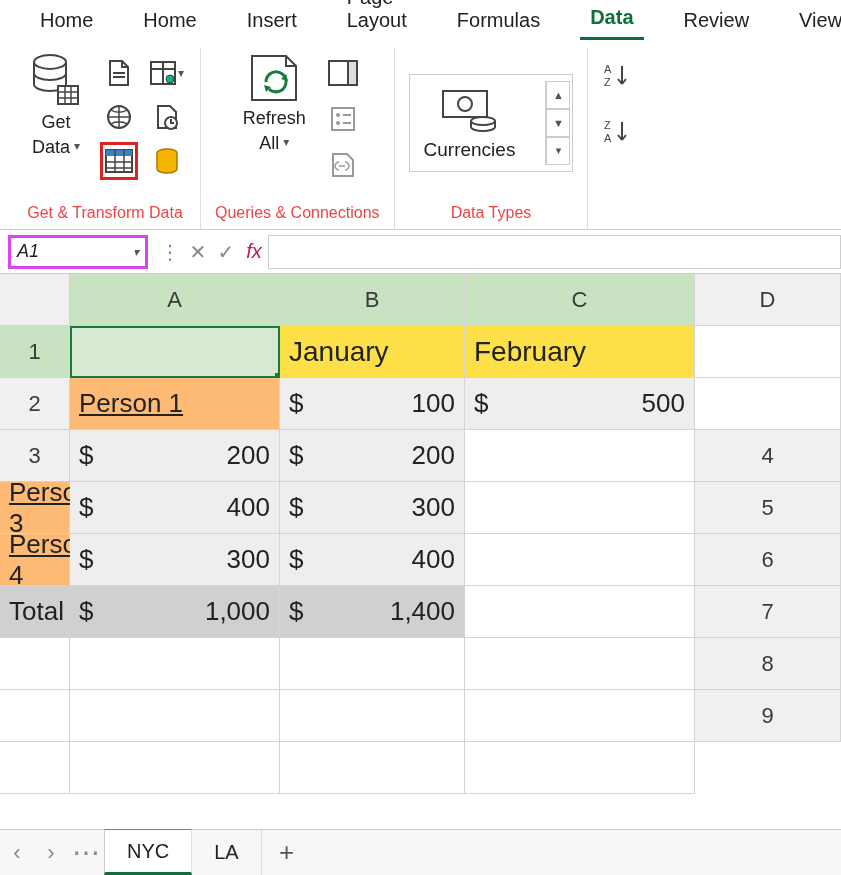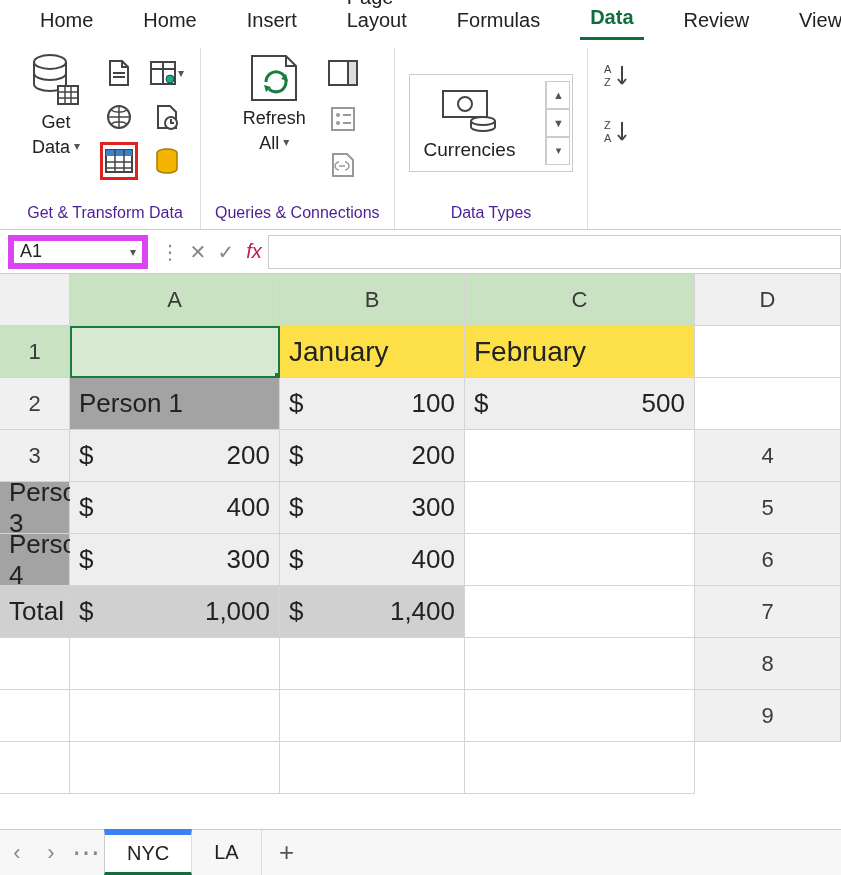--- a/index.html
+++ b/index.html
@@ -6,64 +6,64 @@
   body { font-family: "Segoe UI", Arial, sans-serif; background:#fff; width:841px; height:875px; overflow:hidden; color:#222; }
   
   .tabs { display:flex; align-items:flex-end; height:40px; padding:0 0 0 30px; }
   .tab { font-size:20px; font-weight:400; padding:6px 10px 8px; margin-right:30px; cursor:pointer; }
   .tab.active { color:#0f6e3b; font-weight:600; border-bottom:3px solid #0f6e3b; }
   
   .ribbon { display:flex; align-items:stretch; border-bottom:1px solid #ccc; padding:8px 10px 0 10px; height:190px; }
   .group { display:flex; flex-direction:column; align-items:center; padding:0 14px; border-right:1px solid #ddd; }
   .group:last-child { border-right:none; }
   .group-body { flex:1; display:flex; align-items:flex-start; justify-content:center; }
-  .group-label { font-size:16px; color:#4c1d95; padding:6px 0 6px; height:32px; display:flex; align-items:center; }
+  .group-label { font-size:16px; color:#ef4444; padding:6px 0 6px; height:32px; display:flex; align-items:center; }
   .icon-grid { display:grid; grid-template-columns:repeat(2,38px); grid-auto-rows:38px; gap:6px 10px; margin-left:12px; margin-top:6px; }
   .icon-cell { display:flex; align-items:center; justify-content:center; }
   .hilite { border:3px solid #d22; }
   .big-btn { display:flex; flex-direction:column; align-items:center; justify-content:center; padding:4px 6px 0; cursor:pointer; }
   .big-btn .label { font-size:18px; text-align:center; line-height:1.15; margin-top:4px; display:flex; align-items:center; gap:4px; }
   svg { display:block; }
   .chev { font-size:12px; color:#555; }
   
   .gallery { border:1px solid #ccc; display:flex; align-items:center; padding:6px 2px 6px 14px; gap:30px; }
   .gallery-item { display:flex; flex-direction:column; align-items:center; gap:6px; cursor:pointer; }
   .gallery-item span { font-size:19px; }
   .gallery-ctrl { display:flex; flex-direction:column; border-left:1px solid #ccc; }
   .gallery-ctrl div { width:24px; height:28px; border:1px solid #ccc; display:flex; align-items:center; justify-content:center; font-size:11px; color:#555; cursor:pointer;}
   
   .sort-stack { display:flex; flex-direction:column; gap:28px; margin-top:14px; }
   .sort-item { display:flex; align-items:center; gap:4px; cursor:pointer; font-size:18px;}
   
   .qc-col { display:grid; grid-template-rows:repeat(3,38px); gap:8px; margin-left:16px; margin-top:6px;}
   
   .fbar { display:flex; align-items:center; height:44px; border-bottom:1px solid #ccc; }
-  .namebox { width:140px; border:6px solid #d946ef; height:34px; margin:0 8px 0 8px; display:flex; align-items:center; justify-content:space-between; padding:0 6px 0 6px; font-size:18px; }
+  .namebox { width:140px; border:3px solid #d946ef; height:34px; margin:0 8px 0 8px; display:flex; align-items:center; justify-content:space-between; padding:0 6px 0 6px; font-size:18px;font-style:italic; }
   .fbar .ico { width:28px; height:34px; display:flex; align-items:center; justify-content:center; font-size:20px; color:#888; }
   .formula-input { flex:1; border:1px solid #ccc; height:34px; padding:0 8px; font-size:18px; background:#fff; }
   
   .sheet { display:grid; grid-template-columns:70px 210px 185px 230px 1fr; }
   .colhdr, .rowhdr, .cell, .corner { border-right:1px solid #d4d4d4; border-bottom:1px solid #d4d4d4; display:flex; align-items:center; height:52px; font-size:26px; }
   .corner,.colhdr,.rowhdr { background:#f0f0f0; justify-content:center; color:#3a3a3a; font-size:22px;}
   .colhdr.sel, .rowhdr.sel { background:#c9e2c1; }
   .cell { padding:0 9px; background:#fff; position:relative; }
   .cell.hdr { background:#fde047; font-size:28px; }
-  .cell.data-a { background:#a3a3a3; }
+  .cell.data-a { background:#fdba74;text-decoration:underline; }
   .cell.data-nc { background:#eeeeee; justify-content:space-between; }
   .cell.total-a { background:#d0d0d0; }
   .cell.total-nc { background:#d0d0d0; justify-content:space-between; }
   .dollar { }
   .num { }
   .cell.sel-handle::after{ content:""; position:absolute; right:-3px; bottom:-3px; width:7px; height:7px; background:#1a7b3e; }
   
   .footer { position:absolute; bottom:0; left:0; right:0; height:46px; border-top:1px solid #ccc; display:flex; align-items:center; background:#f7f7f7;}
   .nav-arrow { width:34px; height:46px; display:flex; align-items:center; justify-content:center; color:#888; font-size:22px; cursor:pointer;}
   .nav-sep{ color:#888; font-size:28px; margin:0 4px; cursor:pointer;}
   .sheet-tab { padding:0 22px; height:46px; display:flex; align-items:center; font-size:20px; cursor:pointer; border-right:1px solid #ddd;}
-  .sheet-tab.active{ background:#fff; border-top:6px solid #3b82f6; border-left:1px solid #ccc; border-bottom:3px solid #0f6e3b; margin-top:-1px;}
+  .sheet-tab.active{ background:#fff; border-top:1px solid #3b82f6; border-left:1px solid #ccc; border-bottom:3px solid #0f6e3b; margin-top:-1px;}
   .add-sheet{ width:50px; display:flex; align-items:center; justify-content:center; font-size:26px; color:#555; cursor:pointer;}
   
   .active-cell{ outline:2px solid #1a7b3e; outline-offset:-2px; background:#d7e9d3 !important; }
 </style>
 </head>
 <body>
 
 <div class="tabs">
   <div class="tab">Home</div>
   <div class="tab">Home</div>

